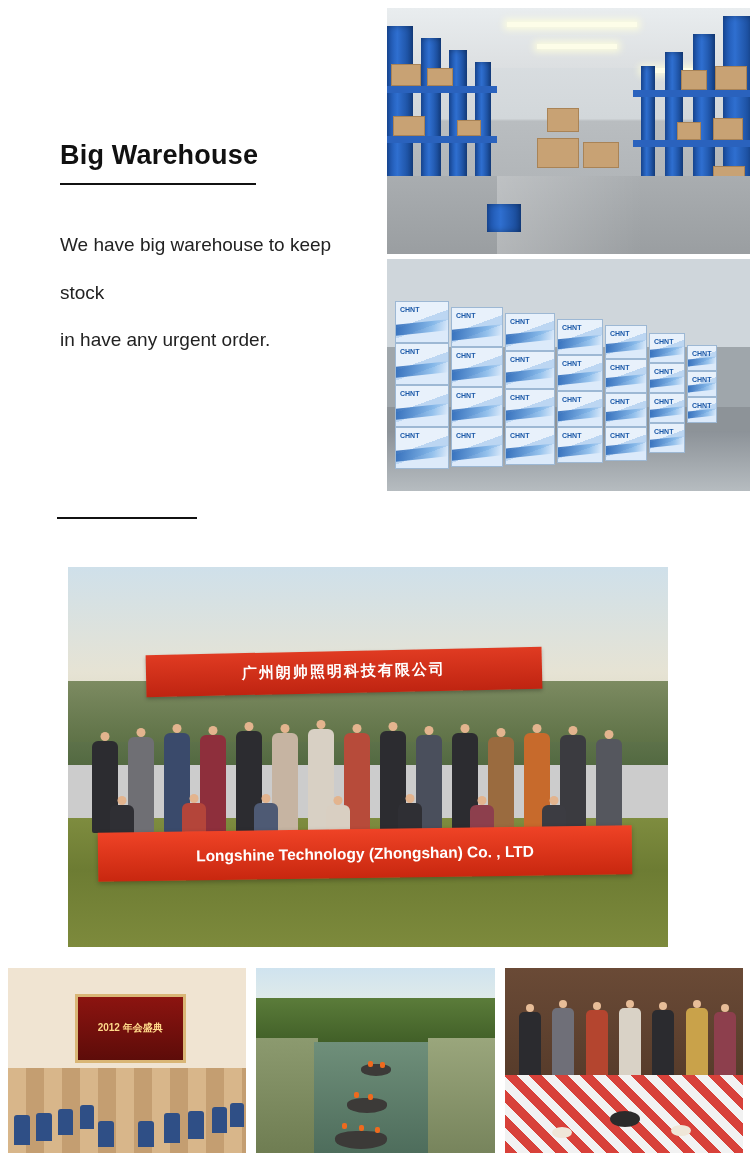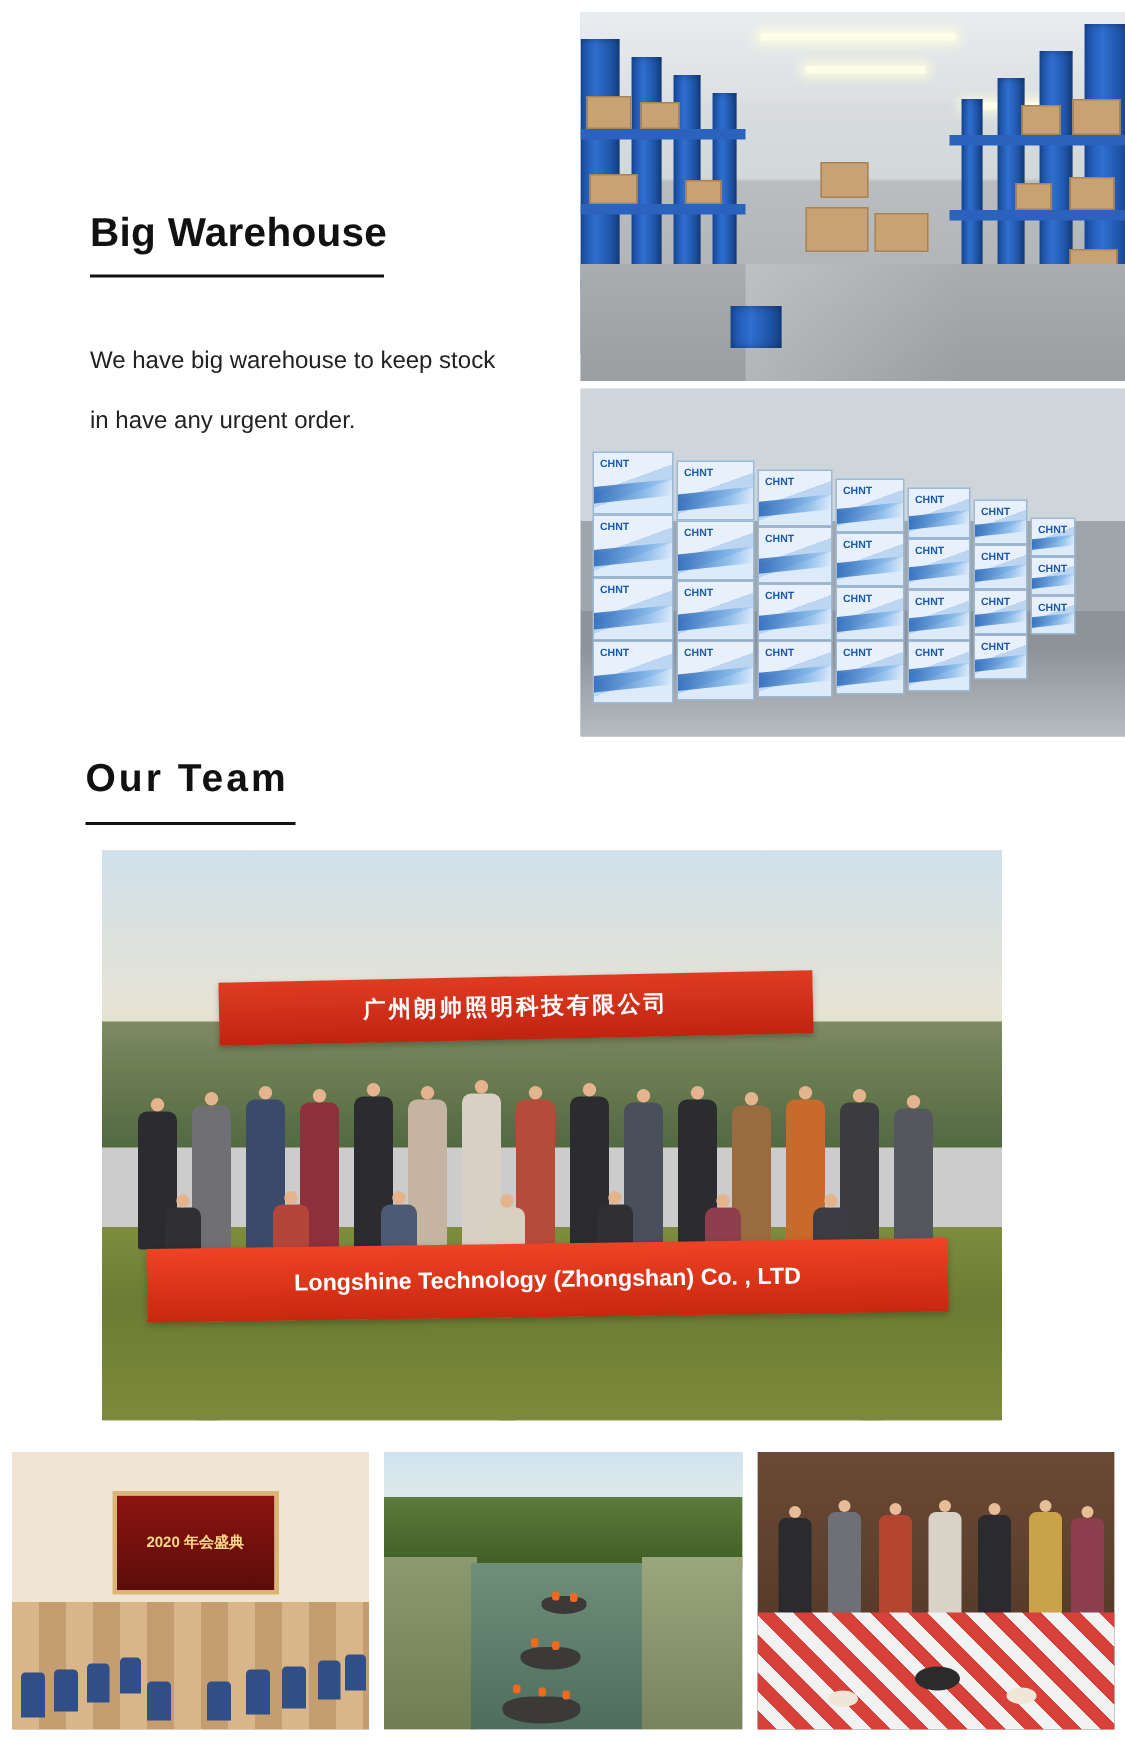--- a/index.html
+++ b/index.html
@@ -41,21 +41,21 @@
     display: inline-block;
   }
   .heading-rule {
     width: 196px;
     height: 2px;
     background: #111;
     margin-top: 2px;
   }
   .body-text {
     margin-top: 36px;
-    font-size: 16px;
+    font-size: 19px;
     line-height: 2.5;
     color: #222;
     width: 310px;
   }
 
   .warehouse-photos {
     position: absolute;
     left: 367px;
     top: 8px;
     width: 366px;
@@ -343,21 +343,20 @@
       <div class="carton" style="left:300px; top:112px; width:28px; height:24px;"></div>
       <div class="carton" style="left:300px; top:138px; width:28px; height:24px;"></div>
     </div>
 
   </div>
 </section>
 
 <section class="team-section">
 
   <div class="team-heading-wrap">
-    <h2 class="team-heading">Our Team</h2>
     <div class="team-rule"></div>
   </div>
 
   <div class="photo team-photo-main">
     <div class="team-sky"></div>
     <div class="team-trees"></div>
     <div class="tree" style="left:6%;  width:70px; height:90px;"></div>
     <div class="tree" style="left:78%; width:90px; height:100px;"></div>
     <div class="tree" style="left:40%; width:60px; height:70px;"></div>
     <div class="team-grass"></div>
@@ -434,21 +433,21 @@
 
     <div class="banner-bottom">Longshine Technology (Zhongshan) Co. , LTD</div>
   </div>
 
   <div class="bottom-row">
 
     <div class="photo bottom-photo">
       <div class="hall-bg"></div>
       <div class="hall-floor"></div>
       <div class="hall-stage">
-        <div class="hall-stage-text">2020 年会盛典</div>
+        <div class="hall-stage-text">2012 年会盛典</div>
       </div>
       <div class="chair" style="left:6px;  bottom:8px;  width:16px; height:30px;"></div>
       <div class="chair" style="left:28px; bottom:12px; width:16px; height:28px;"></div>
       <div class="chair" style="left:50px; bottom:18px; width:15px; height:26px;"></div>
       <div class="chair" style="left:72px; bottom:24px; width:14px; height:24px;"></div>
       <div class="chair" style="left:156px; bottom:10px; width:16px; height:30px;"></div>
       <div class="chair" style="left:180px; bottom:14px; width:16px; height:28px;"></div>
       <div class="chair" style="left:204px; bottom:20px; width:15px; height:26px;"></div>
       <div class="chair" style="left:222px; bottom:26px; width:14px; height:24px;"></div>
       <div class="chair" style="left:90px;  bottom:6px;  width:16px; height:26px;"></div>

